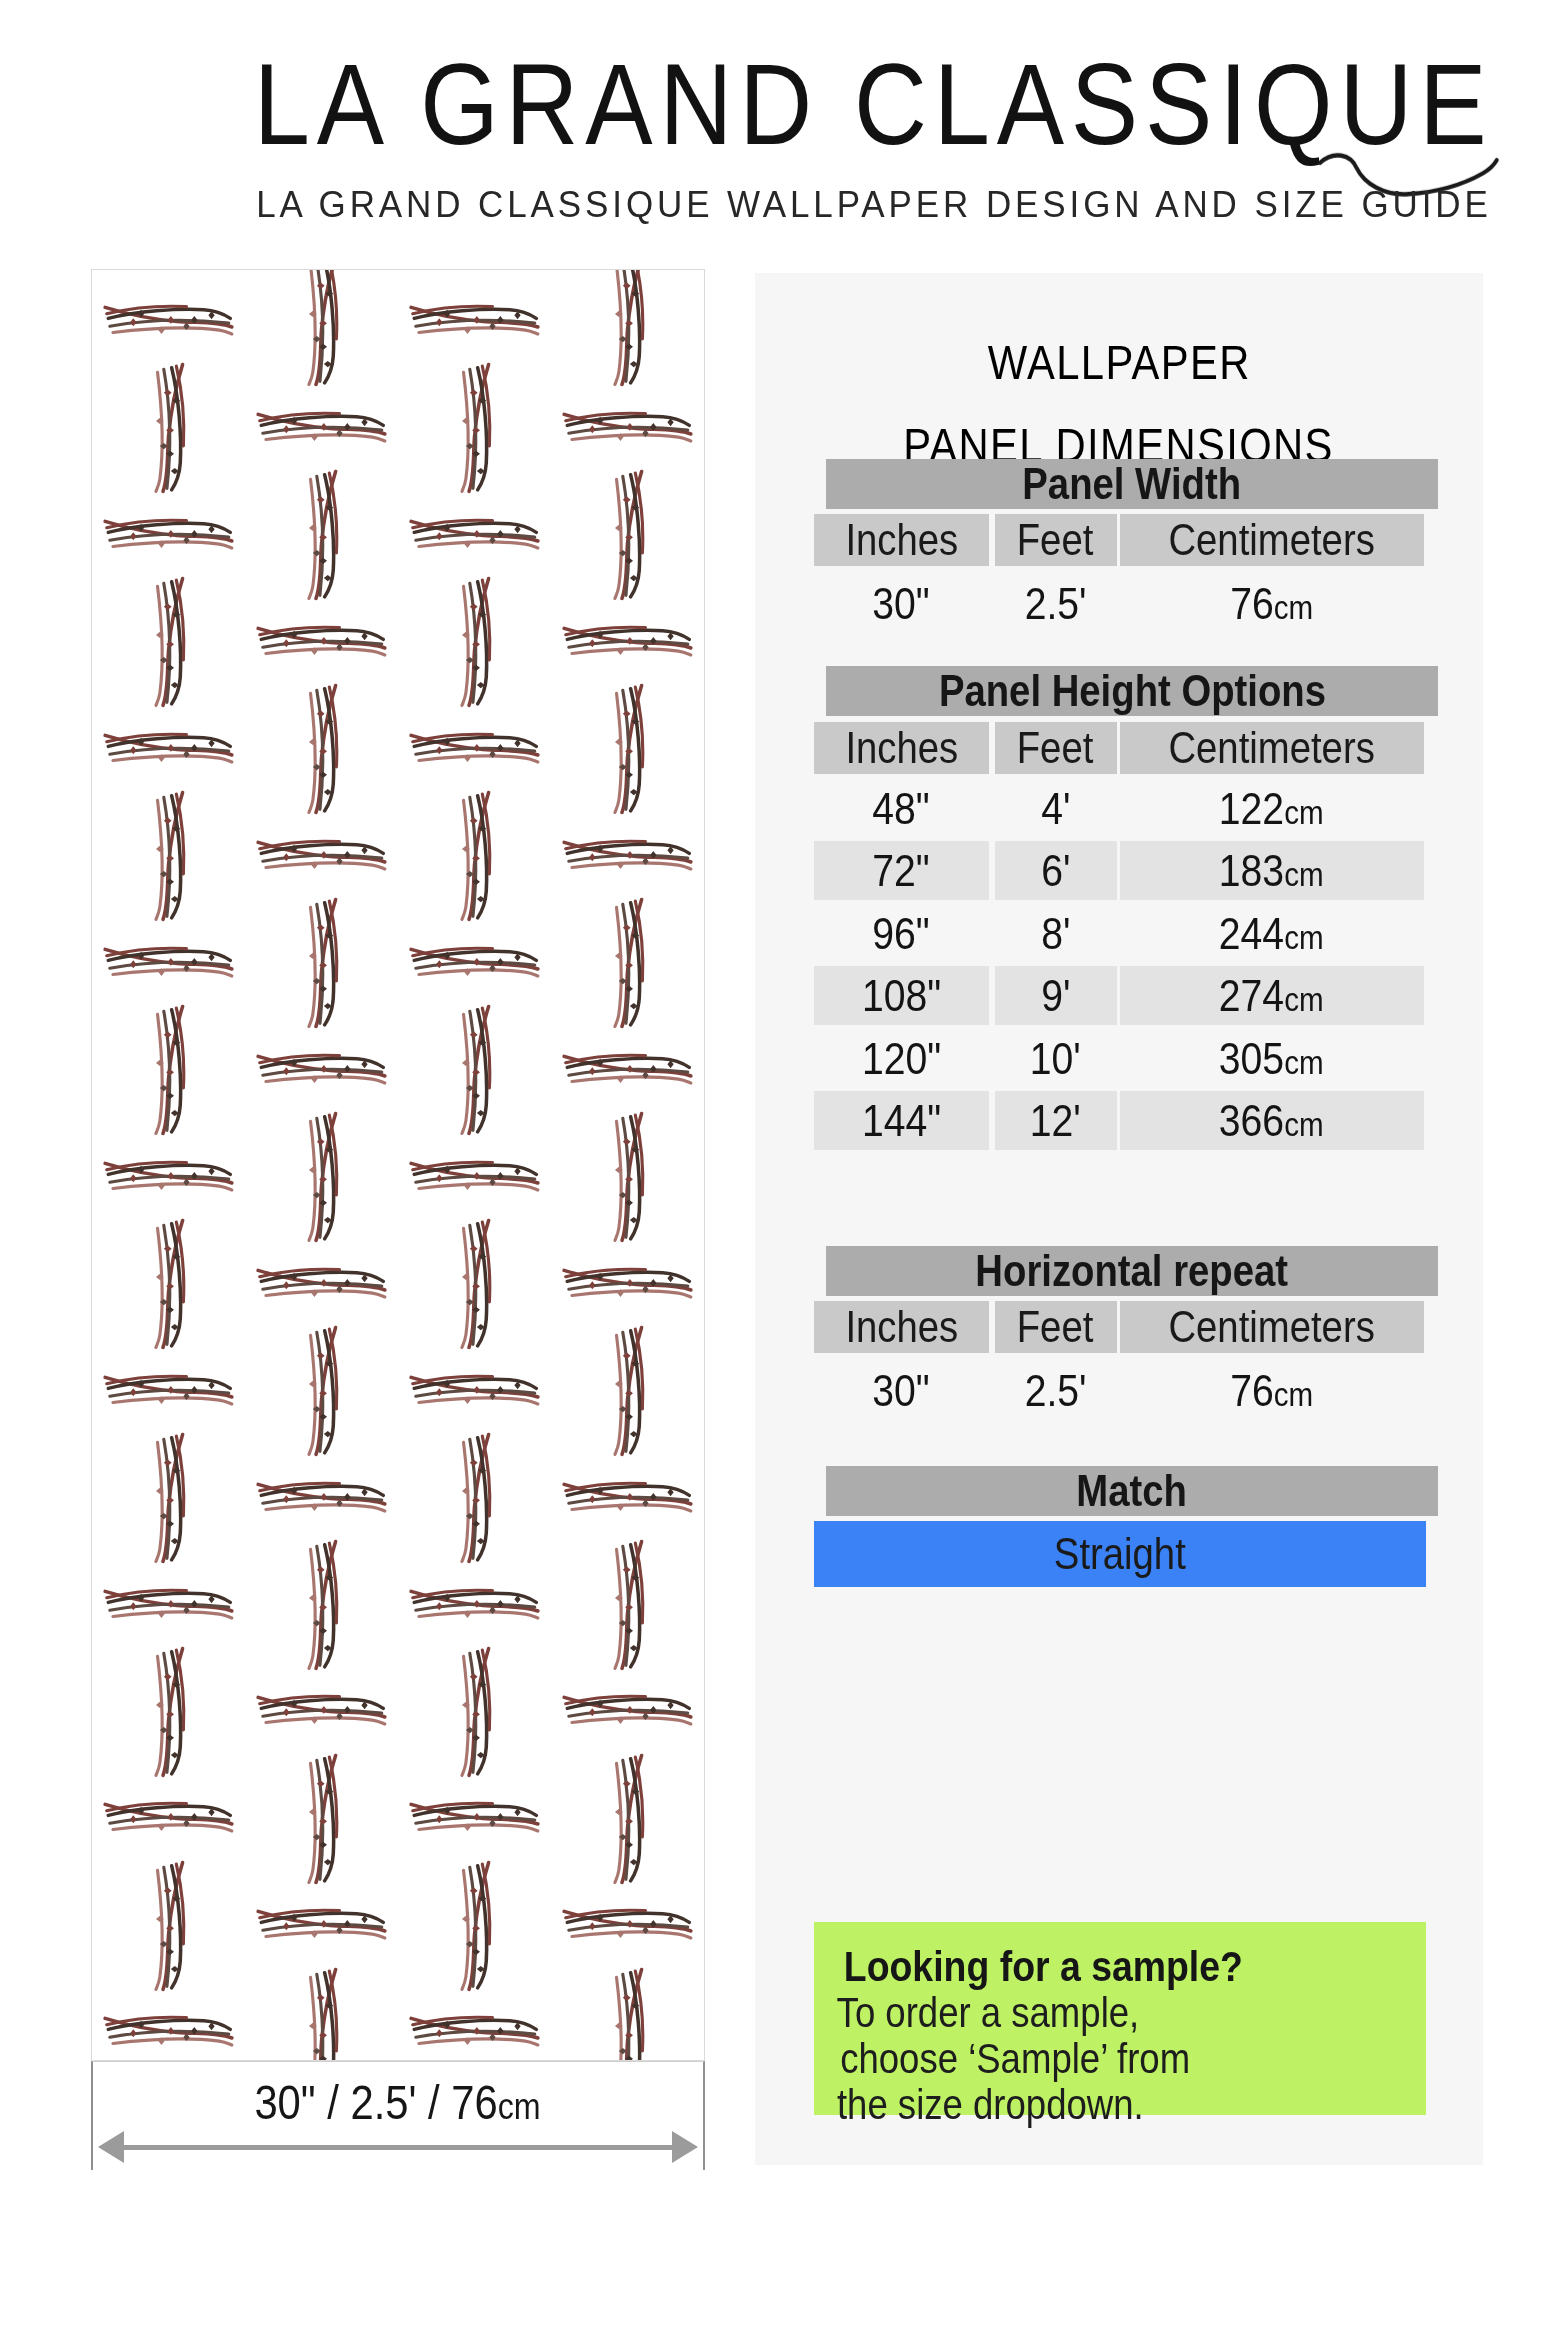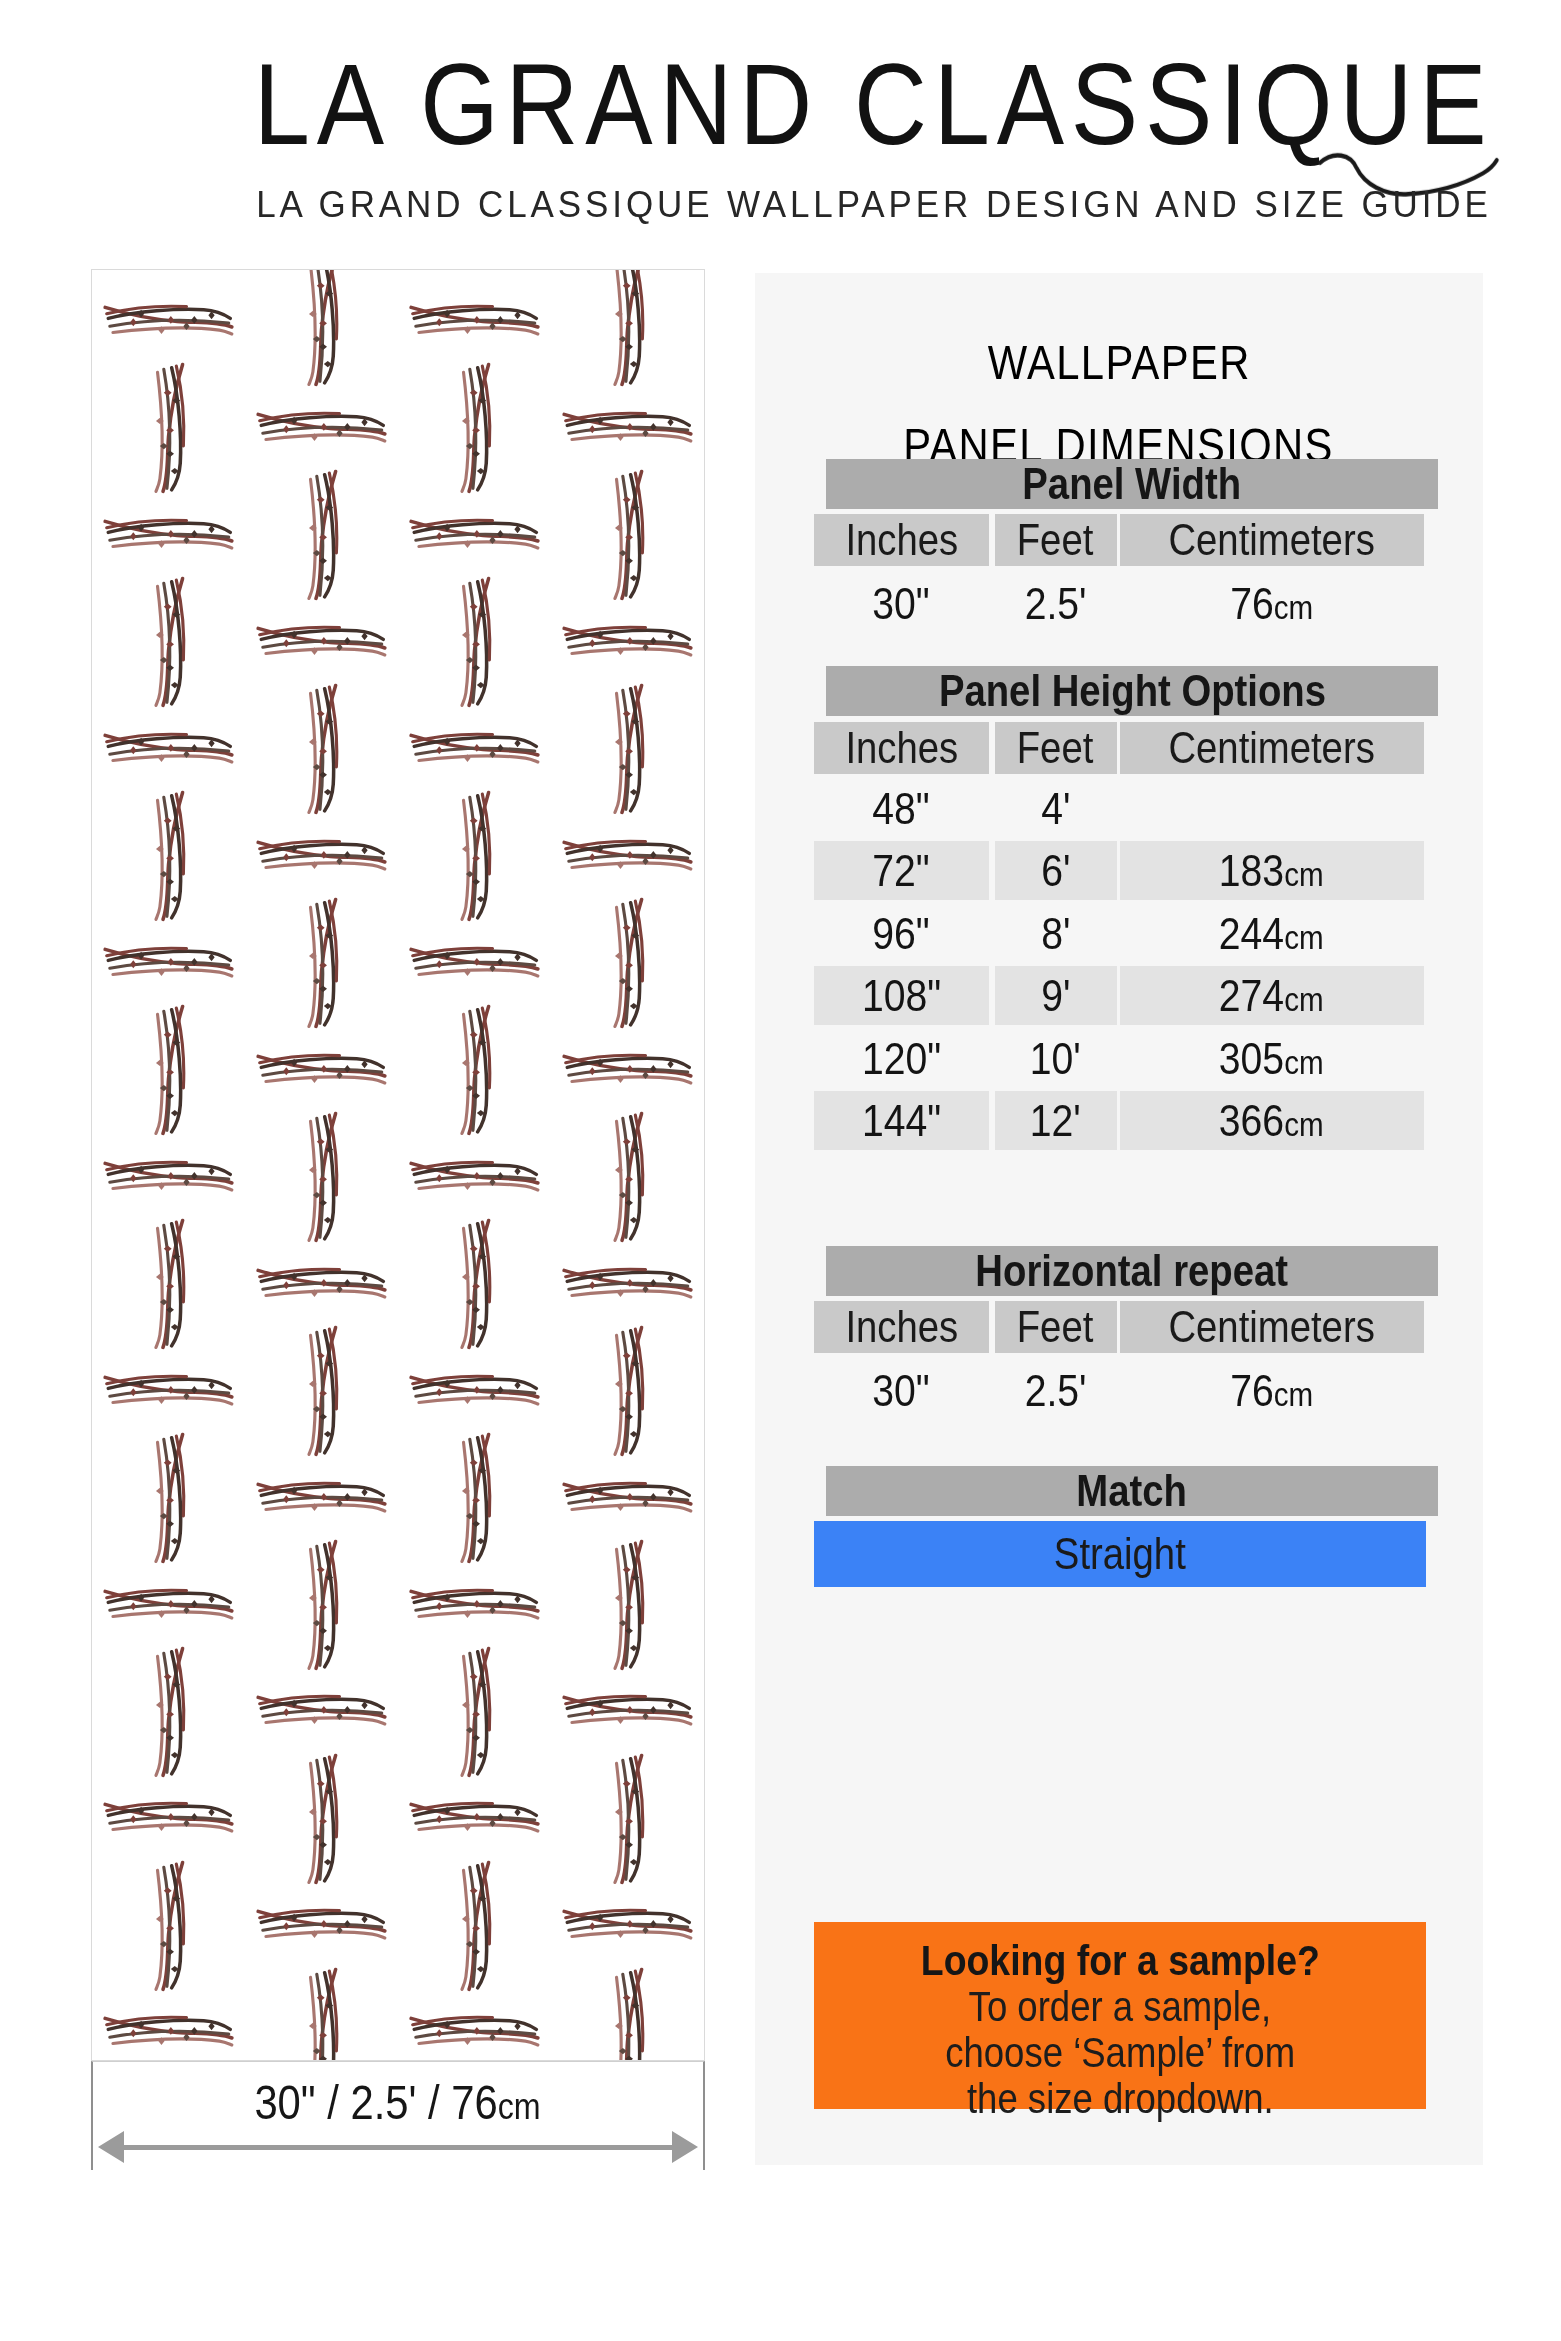--- a/index.html
+++ b/index.html
@@ -42,21 +42,21 @@
   .unit-row .cell{background:#c9c9c9;display:flex;align-items:center;justify-content:center;
                   font-size:44px;color:#1a1a1a;}
   .val-row{display:flex;height:66px;}
   .val-row .cell{display:flex;align-items:center;justify-content:center;font-size:45px;color:#141414;}
   .val-row.shaded .cell{background:#e3e3e3;}
   .c1{width:175px;} .c2{width:122px;margin-left:5.5px;} .c3{width:304px;margin-left:3px;}
   .hrow{margin-bottom:3.1px;height:59px;}
   .small-unit{font-size:34px;}
   .straight-cell{background:#3b82f6;height:66px;display:flex;align-items:center;justify-content:center;
                  font-size:44px;color:#1a1a1a;}
-  .sample-box{background:#f97316;text-align:center;padding-top:14px;height:173px;}
+  .sample-box{background:#bef264;padding-top:20px;height:173px;}
   .sample-title{font-size:43px;font-weight:700;color:#161616;line-height:48px;}
   .sample-line{font-size:42px;font-weight:300;color:#1d1d1d;line-height:46px;}
   .cond{display:inline-block;transform:scaleX(.87);transform-origin:center;white-space:nowrap;}
 
   
   .tw-dark{stroke:#42322c;} .tw-red{stroke:#7e403a;} .tw-pale{stroke:#a8766f;} .tw-brown{stroke:#5d4a42;}
   .defs-holder{position:absolute;width:0;height:0;overflow:hidden;}
 </style>
 </head>
 <body>
@@ -357,20 +357,23 @@
           <span class="cond">Centimeters</span>
         </div>
     </div>
     <div class="tbl val-row hrow" style="top:506px">
       <div class="cell c1">
           <span class="cond">48"</span>
         </div>
       <div class="cell c2">
           <span class="cond">4'</span>
         </div>
+      <div class="cell c3">
+          <span class="cond"><span>122</span><span class="small-unit">cm</span></span>
+        </div>
     </div>
     <div class="tbl val-row hrow shaded" style="top:568px">
       <div class="cell c1">
           <span class="cond">72"</span>
         </div>
       <div class="cell c2">
           <span class="cond">6'</span>
         </div>
       <div class="cell c3">
           <span class="cond"><span>183</span><span class="small-unit">cm</span></span>

